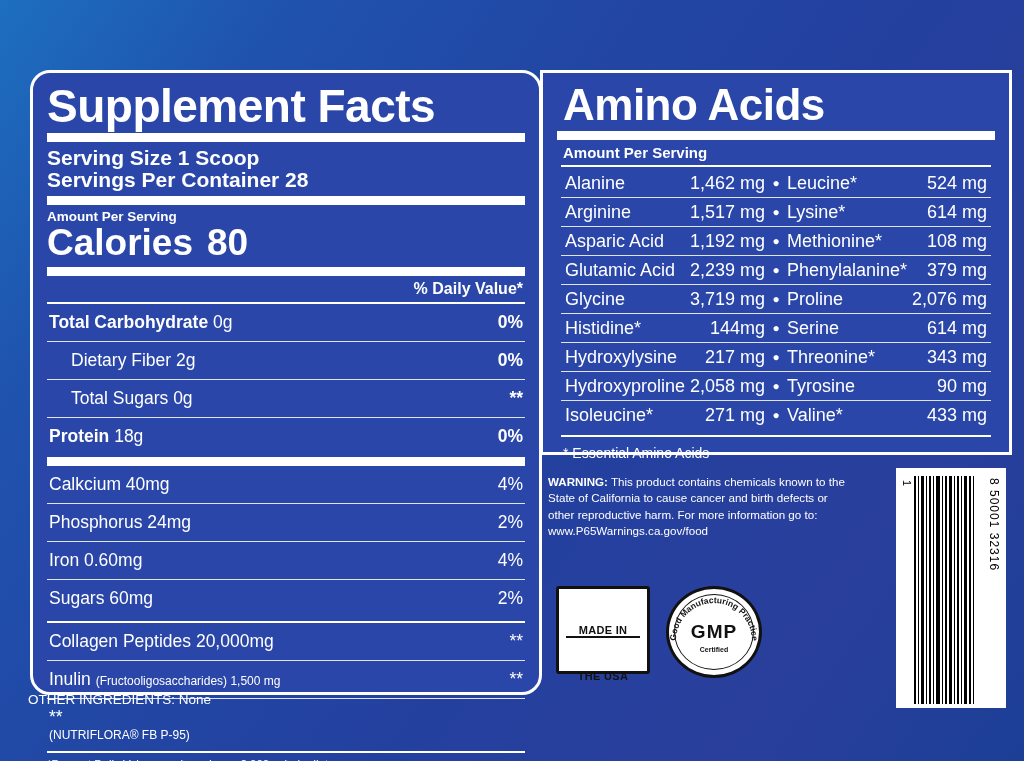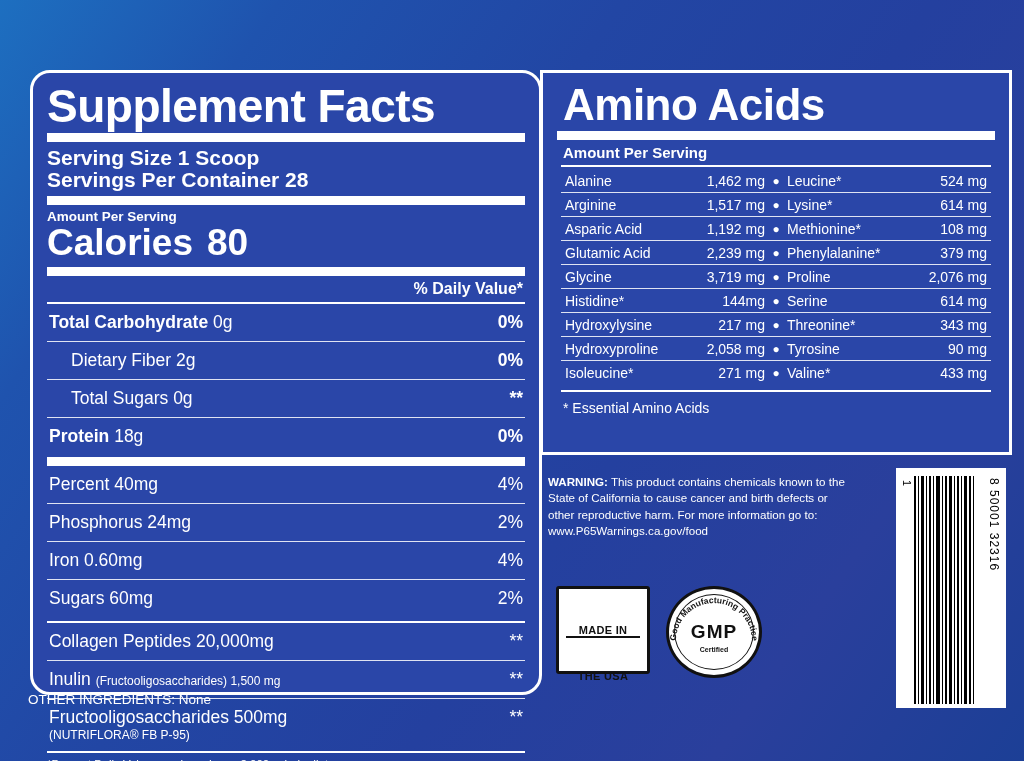--- a/index.html
+++ b/index.html
@@ -49,21 +49,21 @@
   .line .vl{font-weight:700;}
   .line.bold .nm{font-weight:700;}
   .line.indent .nm{padding-left:22px;}
   .sub{font-size:12px;}
   .small-note{font-size:11.5px;line-height:1.35;margin-top:4px;}
   .other{position:absolute;left:28px;top:692px;font-size:13.5px;}
 
   
   .aa-amt{font-size:15px;font-weight:700;margin:2px 0 4px 6px;}
   .aa-grid{display:grid;grid-template-columns:1fr 14px 1fr;column-gap:0;margin:0 4px;}
-  .aa-cell{display:flex;justify-content:space-between;align-items:baseline;font-size:14px;padding:3.5px 4px;}
+  .aa-cell{display:flex;justify-content:space-between;align-items:baseline;font-size:18px;padding:3.5px 4px;}
   .aa-dot{display:flex;align-items:center;justify-content:center;font-size:12px;}
   .aa-sep{grid-column:1 / -1;height:1px;background:#fff;opacity:.85;}
   .aa-foot{font-size:14px;margin:8px 0 0 6px;}
 
   
   .warn{position:absolute;left:548px;top:474px;width:300px;font-size:11.6px;line-height:1.42;}
   .warn b{font-weight:700;}
 
   
   .usa{
@@ -142,21 +142,21 @@
         <span class="vl">**</span>
       </div>
       <div class="rule hair"></div>
       <div class="line bold">
         <span class="nm"><b>Protein</b><span style="font-weight:400"> 18g</span></span>
         <span class="vl">0%</span>
       </div>
       <div class="rule thick" style="margin-top:6px"></div>
 
       <div class="line">
-        <span class="nm">Percent  40mg</span>
+        <span class="nm">Calkcium  40mg</span>
         <span>4%</span>
       </div>
       <div class="rule hair"></div>
       <div class="line">
         <span class="nm">Phosphorus  24mg</span>
         <span>2%</span>
       </div>
       <div class="rule hair"></div>
       <div class="line">
         <span class="nm">Iron  0.60mg</span>
@@ -174,21 +174,20 @@
         <span>**</span>
       </div>
       <div class="rule hair"></div>
       <div class="line">
         <span class="nm"><span>Inulin</span>
           <span class="sub">(Fructooligosaccharides) 1,500 mg</span></span>
         <span>**</span>
       </div>
       <div class="rule hair"></div>
       <div class="line" style="padding-bottom:0">
-        <span class="nm">Fructooligosaccharides  500mg</span>
         <span>**</span>
       </div>
       <div class="sub" style="padding:0 2px 5px 2px">(NUTRIFLORA® FB P-95)</div>
       <div class="rule thin"></div>
 
       <div class="small-note">*Percent Daily Values are based on a 2,000 calorie diet.</div>
 
     </div>
   </div>
 

